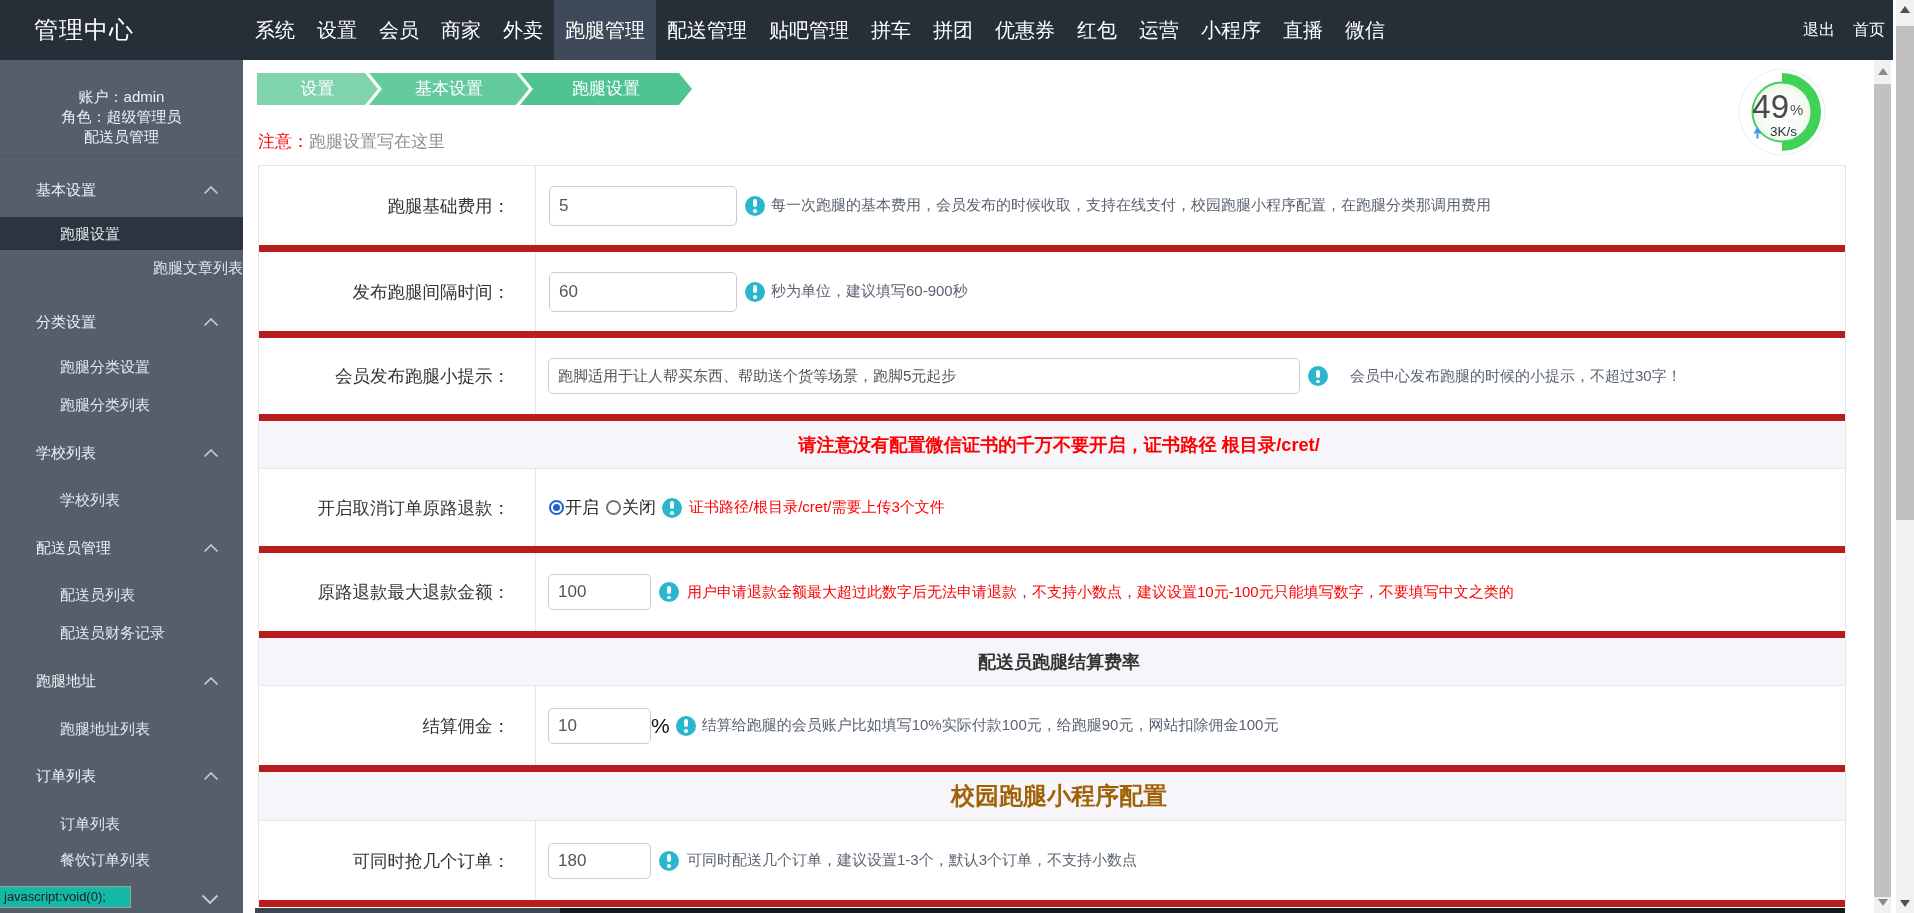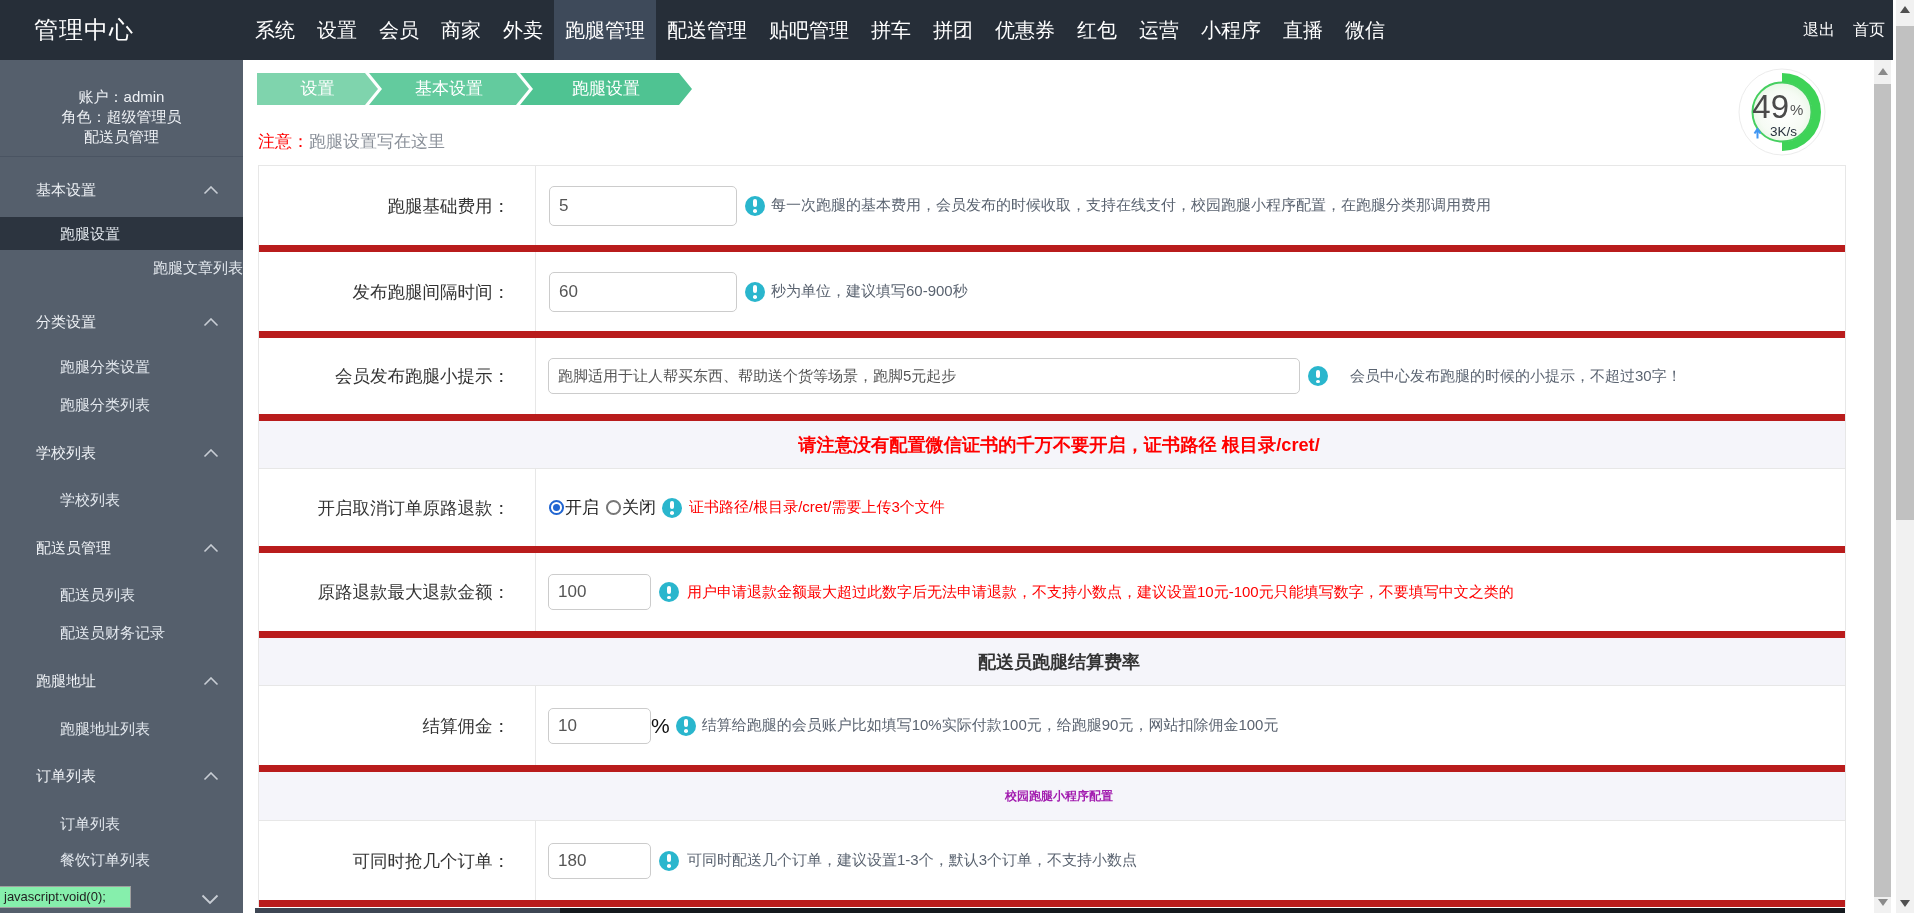--- a/index.html
+++ b/index.html
@@ -208,36 +208,36 @@
   <div class="row" style="height:86px;">
     <div class="lbl">结算佣金：</div>
     <div class="val">
         <span class="inp" style="width:103px;margin-left:12px;height:36px;">10</span>
       <span style="font-size:21px;color:#111;margin-left:0;">%</span>
       <span class="icon" style="margin-left:6px;"></span>
       <span class="desc" style="margin-left:6px;">结算给跑腿的会员账户比如填写10%实际付款100元，给跑腿90元，网站扣除佣金100元</span>
       </div>
   </div>
   <div class="band" style="height:49px;">
-    <span style="font-size:12px;font-weight:bold;color:#a21caf;">校园跑腿小程序配置</span>
+    <span style="font-size:24px;font-weight:bold;color:#a16207;">校园跑腿小程序配置</span>
   </div>
   <div class="row" style="height:86px;">
     <div class="lbl">可同时抢几个订单：</div>
     <div class="val">
         <span class="inp" style="width:103px;margin-left:12px;height:36px;">180</span>
       <span class="icon" style="margin-left:8px;"></span>
       <span class="desc" style="margin-left:8px;">可同时配送几个订单，建议设置1-3个，默认3个订单，不支持小数点</span>
       </div>
   </div>
 </div>
 
 <div class="abs" style="left:255px;top:908px;width:305px;height:5px;background:#3d4653;"></div>
 <div class="abs" style="left:560px;top:908px;width:1285px;height:5px;background:#14181d;"></div>
 
-<div class="abs" style="left:0;top:886px;width:131px;height:22px;background:#86efac;border:1px solid #a0a0a0;border-left:none;font-size:13px;color:#222;line-height:20px;padding-left:4px;">javascript:void(0);</div>
+<div class="abs" style="left:0;top:886px;width:131px;height:22px;background:#14b8a6;border:1px solid #a0a0a0;border-left:none;font-size:13px;color:#222;line-height:20px;padding-left:4px;">javascript:void(0);</div>
 
 <div class="abs" style="left:1874px;top:60px;width:17px;height:853px;background:#f1f1f1;"></div>
 <div class="abs" style="left:1878px;top:68px;width:0;height:0;border-left:5px solid transparent;border-right:5px solid transparent;border-bottom:7px solid #8b8b8b;"></div>
 <div class="abs" style="left:1874px;top:84px;width:17px;height:813px;background:#c1c1c1;"></div>
 <div class="abs" style="left:1878px;top:899px;width:0;height:0;border-left:5px solid transparent;border-right:5px solid transparent;border-top:7px solid #8b8b8b;"></div>
 
 <div class="abs" style="left:1896px;top:0;width:18px;height:913px;background:#f1f1f1;"></div>
 <div class="abs" style="left:1900px;top:6px;width:0;height:0;border-left:5px solid transparent;border-right:5px solid transparent;border-bottom:7px solid #505050;"></div>
 <div class="abs" style="left:1896px;top:26px;width:18px;height:494px;background:#c1c1c1;"></div>
 <div class="abs" style="left:1900px;top:900px;width:0;height:0;border-left:5px solid transparent;border-right:5px solid transparent;border-top:7px solid #505050;"></div>

